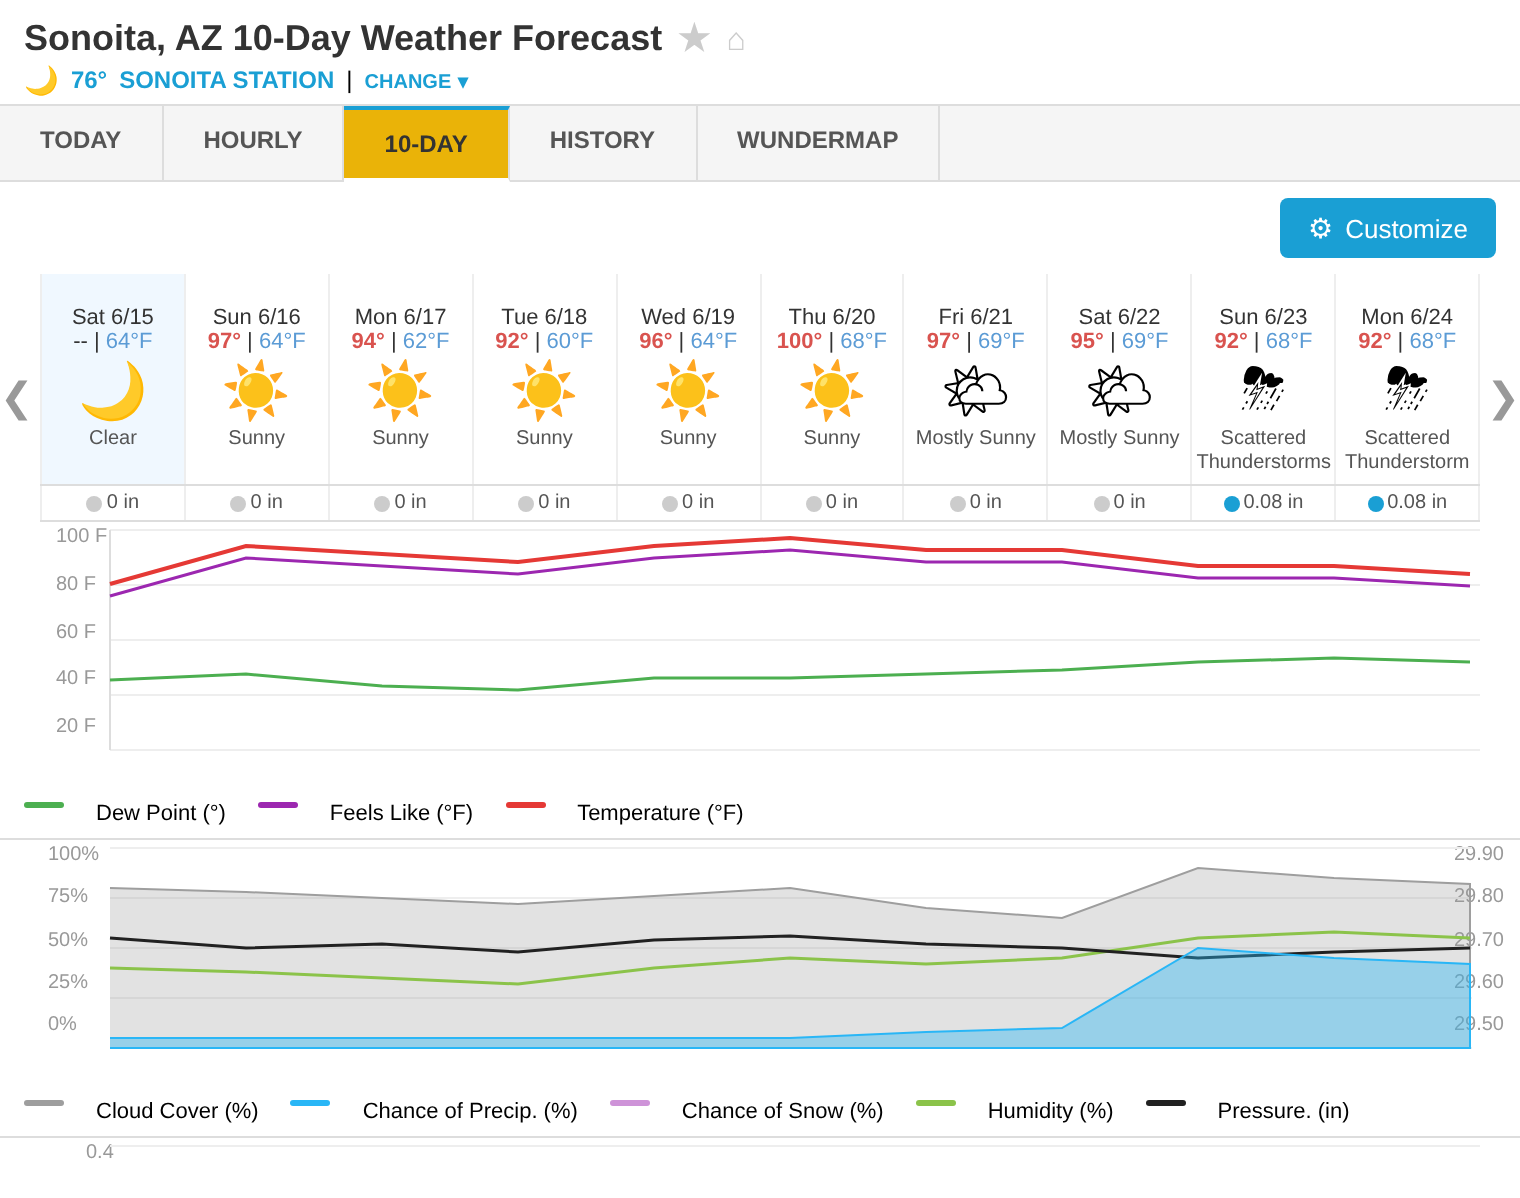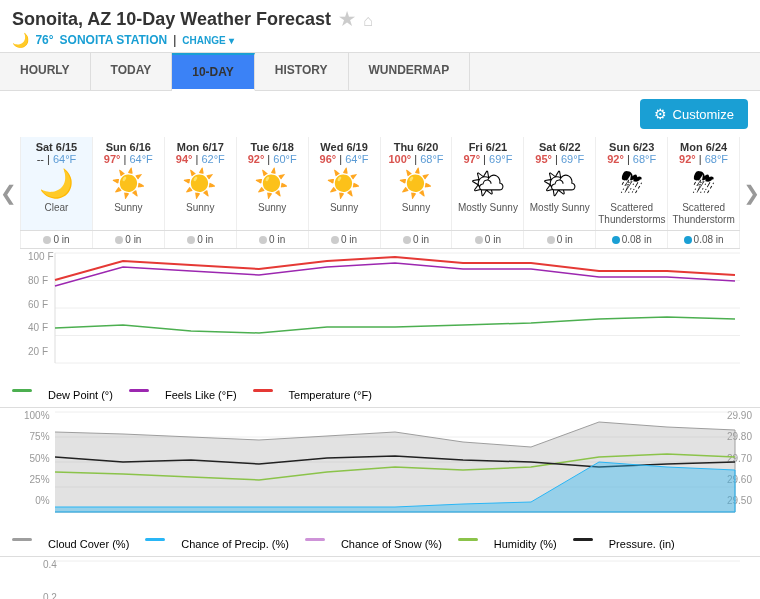--- a/index.html
+++ b/index.html
@@ -11,35 +11,35 @@
     .header-sub { display: flex; align-items: center; gap: 6px; margin-top: 2px; font-size: 12px; }
     .moon-icon { font-size: 14px; }
     .station-link { color: #1a9fd4; font-weight: bold; font-size: 12px; }
     .change-link { color: #1a9fd4; font-size: 12px; font-weight: bold; }
     .change-link span { font-size: 10px; }
 
     
     .nav-tabs { display: flex; border-bottom: 1px solid #ddd; background: #f5f5f5; }
     .nav-tab { padding: 10px 20px; font-size: 12px; font-weight: bold; color: #555; cursor: pointer; border-right: 1px solid #ddd; text-transform: uppercase; }
     .nav-tab:first-child { border-left: none; }
-    .nav-tab.active { background: #3b82f6; color: #333; border-top: 2px solid #1a9fd4; border-bottom: 2px solid #fff; margin-bottom: -1px; }
+    .nav-tab.active { background: #eab308; color: #333; border-top: 2px solid #1a9fd4; border-bottom: 2px solid #fff; margin-bottom: -1px; }
 
     
     .toolbar { display: flex; justify-content: flex-end; padding: 8px 12px; }
     .customize-btn { background: #1a9fd4; color: #fff; border: none; border-radius: 4px; padding: 7px 14px; font-size: 13px; cursor: pointer; display: flex; align-items: center; gap: 6px; }
     .customize-btn .gear { font-size: 14px; }
     .nav-arrow { position: absolute; top: 50%; transform: translateY(-50%); background: none; border: none; font-size: 20px; color: #999; cursor: pointer; z-index: 10; }
     .nav-arrow.left { left: 0; }
     .nav-arrow.right { right: 0; }
 
     
     .days-row { display: flex; width: 100%; border-bottom: 1px solid #ddd; }
     .day-col { flex: 1; text-align: center; padding: 4px 2px; border-right: 1px solid #eee; min-width: 0; }
     .day-col:first-child { border-left: 1px solid #eee; background: #f0f8ff; }
-    .day-label { font-size: 11px; font-weight: bold; color: #333; }
+    .day-label { font-size: 11px; font-weight: normal; color: #333; margin-top: 12px; }
     .day-temps { font-size: 11px; color: #333; }
     .day-temps .high { color: #d9534f; font-weight: bold; }
     .day-temps .low { color: #5b9bd5; }
     .day-icon { font-size: 28px; margin: 2px 0; }
     .day-desc { font-size: 10px; color: #555; line-height: 1.2; min-height: 24px; }
     .precip-row { display: flex; width: 100%; }
     .precip-col { flex: 1; text-align: center; padding: 3px 2px; font-size: 10px; color: #555; border-right: 1px solid #eee; display: flex; align-items: center; justify-content: center; gap: 2px; }
     .precip-col:first-child { border-left: 1px solid #eee; }
     .precip-dot { width: 8px; height: 8px; border-radius: 50%; background: #ccc; display: inline-block; flex-shrink: 0; }
     .precip-dot.blue { background: #1a9fd4; }
@@ -64,22 +64,22 @@
     <span class="station-link">SONOITA STATION</span>
     <span>|</span>
     <span class="change-link">
       <span>CHANGE</span>
       <span> ▾</span>
     </span>
   </div>
 </div>
 
 <div class="nav-tabs">
+  <div class="nav-tab">TODAY</div>
   <div class="nav-tab">HOURLY</div>
-  <div class="nav-tab">TODAY</div>
   <div class="nav-tab active">10-DAY</div>
   <div class="nav-tab">HISTORY</div>
   <div class="nav-tab">WUNDERMAP</div>
 </div>
 
 <div class="toolbar">
   <button class="customize-btn">
     <span class="gear">⚙</span>
     <span>Customize</span>
   </button>
@@ -232,21 +232,21 @@
   <div class="legend-item">
     <div class="legend-line" style="background:#9c27b0;"></div>
     <span>Feels Like (°F)</span>
   </div>
   <div class="legend-item">
     <div class="legend-line" style="background:#e53935;"></div>
     <span>Temperature (°F)</span>
   </div>
 </div>
 
-<div style="padding: 4px 24px 0 55px; position: relative; text-align: right;">
+<div style="padding: 4px 24px 0 55px; position: relative;">
   <div style="position:absolute; left:20px; top:0; height:100px; display:flex; flex-direction:column; justify-content:space-between; font-size:10px; color:#999; padding: 2px 4px;">
     <span>100%</span>
     <span>75%</span>
     <span>50%</span>
     <span>25%</span>
     <span>0%</span>
   </div>
   <div style="position:absolute; right:4px; top:0; height:100px; display:flex; flex-direction:column; justify-content:space-between; font-size:10px; color:#999; padding: 2px 4px;">
     <span>29.90</span>
     <span>29.80</span>

